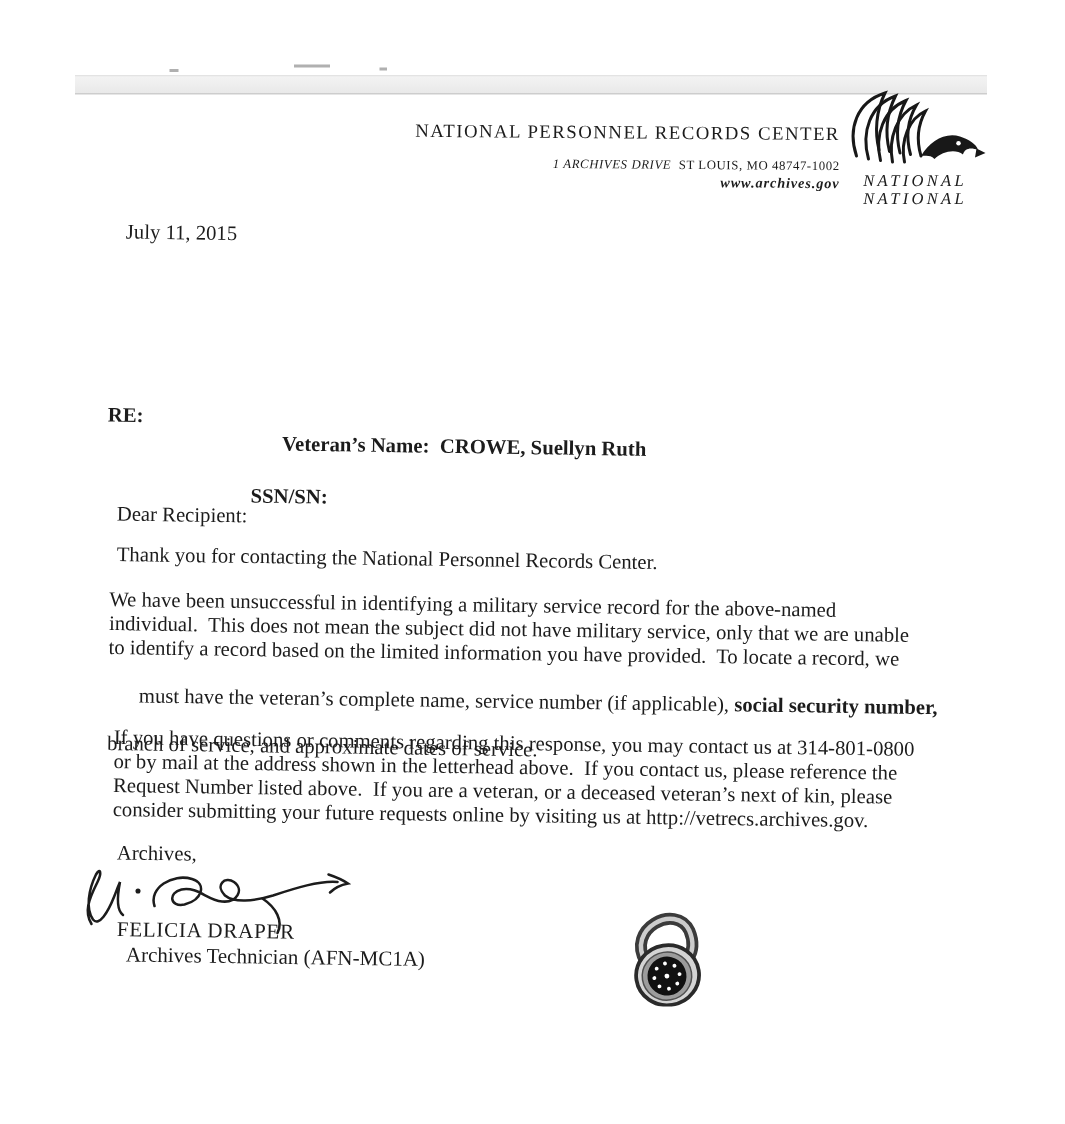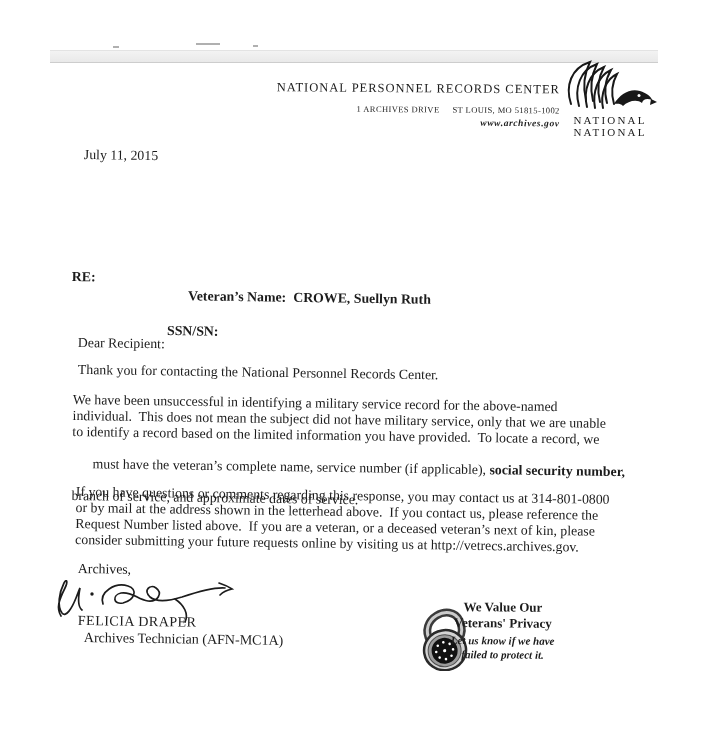--- a/index.html
+++ b/index.html
@@ -18,24 +18,24 @@
     left:50px; top:50px; width:608px; height:11px;
     background:linear-gradient(#f3f3f3,#e9e9e9);
     border-bottom:1px solid #cdcdcd; border-top:1px solid #e3e3e3;
   }
   .tick { background:#b0b0b0; height:2px; }
 
   
   .lh-text { left:250px; top:80px; width:310px; text-align:right; }
   .lh-title { font-size:12.5px; letter-spacing:1px; font-weight:500; white-space:nowrap; }
   .lh-addr { margin-top:8px; font-size:8.5px; letter-spacing:0.4px; white-space:nowrap; }
-  .lh-addr .street { margin-right:13px; }
+  .lh-addr .street { margin-right:5px;font-style:italic; }
   .lh-web { margin-top:3px; font-size:9.5px; font-style:italic; font-weight:bold; letter-spacing:0.6px; }
   .logo { left:562px; top:58px; width:96px; text-align:center; }
-  .logo-line { font-size:11px; letter-spacing:2.2px; line-height:12px; }
+  .logo-line { font-size:11px; letter-spacing:2.2px; line-height:12px;font-style:italic; }
 
   
   .body-text { font-size:13.8px; line-height:16px; }
   .re-label { left:72px; top:269px; font-size:13.8px; }
   .re-values { left:168px; top:269px; font-size:13.8px; line-height:17.5px; }
   .re-values .val { margin-left:7px; }
 
   .sig-block { font-size:14px; }
 
   
@@ -49,21 +49,21 @@
 <div class="page">
 
   <div class="abs scan-band"></div>
   <div class="abs tick" style="left:113px; top:46px; width:6px;"></div>
   <div class="abs tick" style="left:196px; top:43px; width:24px;"></div>
   <div class="abs tick" style="left:253px; top:45px; width:5px;"></div>
 
   <div class="abs lh-text tilt-sm">
     <div class="lh-title">NATIONAL PERSONNEL RECORDS CENTER</div>
     <div class="lh-addr">
-      <span class="street">1 ARCHIVES DRIVE</span><span>ST LOUIS, MO 51815-1002</span>
+      <span class="street">1 ARCHIVES DRIVE</span><span>ST LOUIS, MO 48747-1002</span>
     </div>
     <div class="lh-web">www.archives.gov</div>
   </div>
 
   <div class="abs logo">
     <span>
       <svg width="96" height="52" viewBox="0 0 96 52">
         <g stroke="#181818" fill="none" stroke-width="2" stroke-linecap="round">
           <path d="M 9,46 C 3,28 9,10 28,4 C 22,16 21,30 24,42"></path>
           <path d="M 17,48 C 12,30 18,12 35,6 C 29,18 28,31 31,43"></path>
@@ -141,20 +141,14 @@
         <circle cx="26.5" cy="56" r="1.3" fill="#ffffff"></circle>
         <circle cx="20.5" cy="53.5" r="1.3" fill="#ffffff"></circle>
         <circle cx="18" cy="47.5" r="1.3" fill="#ffffff"></circle>
         <circle cx="20.5" cy="41.5" r="1.3" fill="#ffffff"></circle>
         <circle cx="26.5" cy="39" r="1.3" fill="#ffffff"></circle>
         <circle cx="32.5" cy="41.5" r="1.3" fill="#ffffff"></circle>
       </g>
     </svg>
   </div>
 
-  <div class="abs badge-text tilt-sm">
-    <div class="badge-h">We Value Our</div>
-    <div class="badge-h">Veterans' Privacy</div>
-    <div class="badge-s" style="margin-top:4px;">Let us know if we have</div>
-    <div class="badge-s">failed to protect it.</div>
-  </div>
 
 </div>
 
 </body></html>

